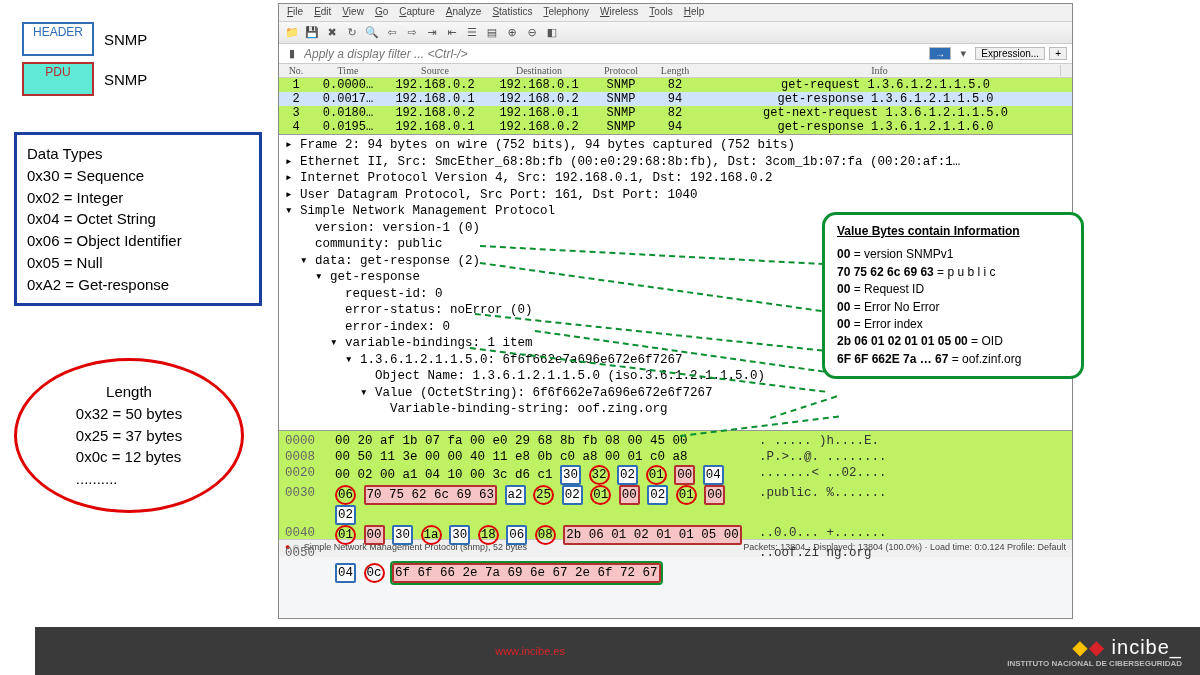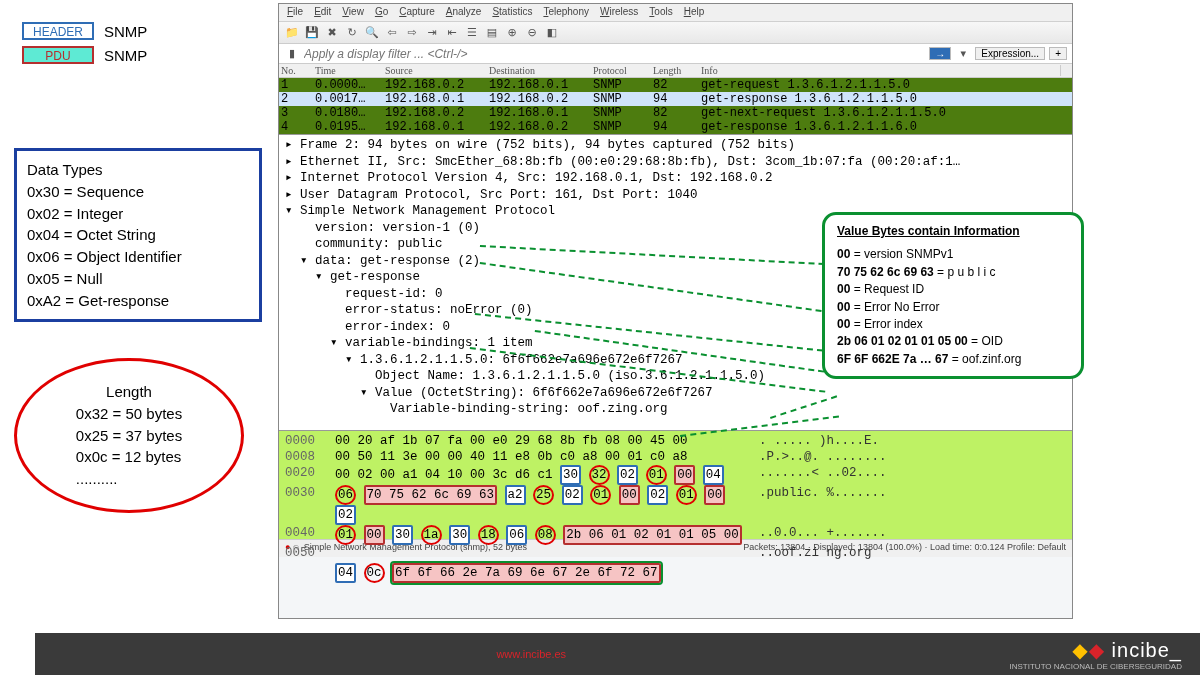--- a/index.html
+++ b/index.html
@@ -1,40 +1,40 @@
 <!DOCTYPE html>
 <html><head>
 <meta charset="utf-8">
 <style>
   * { box-sizing: border-box; margin: 0; padding: 0; }
   body { font-family: "Segoe UI", Tahoma, sans-serif; font-size: 12px; background: #fff; width: 1200px; height: 675px; position: relative; overflow: hidden; }
 
   
   .legend-box { position: absolute; font-size: 15px; }
   .legend-row { display: flex; align-items: center; gap: 10px; margin-bottom: 6px; }
-  .swatch { display: inline-block; width: 72px; height: 18px; border: 2px solid; text-align: center; font-size: 12px; line-height: 16px; }
+  .swatch { display: inline-block; width: 72px; height: 34px; border: 2px solid; text-align: center; font-size: 12px; line-height: 16px; }
   .swatch-header { border-color: #2f6db5; color: #2f6db5; background: #fff; }
   .swatch-pdu    { border-color: #b52f2f; color: #b52f2f; background: #5eead4; }
 
   .data-types-box { position: absolute; border: 3px solid #1b3fa0; padding: 8px 10px; font-size: 15px; line-height: 1.45; }
   .length-oval   { position: absolute; width: 230px; height: 155px; border: 3px solid #e00000; border-radius: 50%; display: flex; align-items: center; justify-content: center; }
   .length-oval .inner { font-size: 15px; line-height: 1.45; text-align: left; }
 
   
   .ws-window { position: absolute; left: 278px; top: 3px; width: 795px; height: 616px; border: 1px solid #888; background: #f4f6f8; display: flex; flex-direction: column; }
   .ws-menu { height: 18px; background: #f0f0f0; font-size: 10px; display: flex; gap: 11px; padding: 2px 8px 0; border-bottom: 1px solid #d0d0d0; color: #444; }
   .ws-menu span { text-decoration: underline; text-decoration-color: transparent; }
   .ws-menu span::first-letter { text-decoration: underline; }
   .ws-toolbar { height: 22px; background: linear-gradient(#f7f7f7,#e8e8e8); border-bottom: 1px solid #ccc; display: flex; gap: 4px; padding: 2px 5px; align-items: center; }
   .tb-ico { width: 16px; height: 16px; display: inline-flex; align-items: center; justify-content: center; font-size: 11px; color: #555; }
   .ws-filter { height: 20px; background: #fff; border-bottom: 1px solid #ccc; display: flex; align-items: center; padding: 0 5px; gap: 4px; }
   .ws-filter input { flex: 1; font-size: 12px; border: none; outline: none; color: #999; font-style: italic; }
   .filter-btn { font-size: 10px; border: 1px solid #bbb; padding: 0 5px; background: #f0f0f0; }
 
-  .packets { border-bottom: 1px solid #999; background: #4d7c0f; font-family: "Courier New", monospace; font-size: 12px; overflow: hidden; }
+  .packets { border-bottom: 1px solid #999; background: #bef264; font-family: "Courier New", monospace; font-size: 12px; overflow: hidden; text-align: center; }
   .packets-head { display: grid; grid-template-columns: 34px 70px 104px 104px 60px 48px 1fr 12px; background: #f0f0f0; font-family: "Segoe UI"; font-size: 10px; padding: 1px 0; border-bottom: 1px solid #ccc; }
   .packets-head div { padding: 0 2px; color: #555; }
   .prow { display: grid; grid-template-columns: 34px 70px 104px 104px 60px 48px 1fr; padding: 0 0; }
   .prow div { padding: 0 2px; white-space: nowrap; overflow: hidden; }
   .prow-sel { background: #cfe4fa; }
   .scrollbar-v { width: 12px; background: #eee; border-left: 1px solid #ccc; position: relative; }
 
   .details { flex: 0 0 auto; background: #fff; font-family: "Courier New", monospace; font-size: 12.5px; line-height: 1.32; padding: 2px 0 2px 6px; border-bottom: 1px solid #999; position: relative; overflow: hidden; }
   .tree-line { white-space: pre; }
 
@@ -54,40 +54,40 @@
   .ws-status { height: 18px; background: #f0f0f0; border-top: 1px solid #ccc; font-size: 9px; display: flex; justify-content: space-between; padding: 2px 6px; color: #444; white-space: nowrap; }
 
   
   .value-box { position: absolute; border: 3px solid #0a9030; border-radius: 14px; background: #fff; font-size: 12px; line-height: 1.45; padding: 8px 12px; }
   .value-box u { font-weight: 600; }
 
   
   .dash { position: absolute; border-top: 2px dashed #0a9030; transform-origin: 0 0; }
 
   
-  .banner { position: absolute; left: 0; right: 0; bottom: 0; height: 42px; background: #3a3a3a; color: #fff; display: flex; align-items: center; justify-content: space-between; font-size: 11px; padding: 0 18px; margin-left: 35px; }
+  .banner { position: absolute; left: 0; right: 0; bottom: 0; height: 48px; background: #3a3a3a; color: #fff; display: flex; align-items: center; justify-content: space-between; font-size: 11px; padding: 0 18px; margin-left: 35px; }
   .banner .logo { font-size: 20px; letter-spacing: 1px; }
   .banner .logo .y { color: #ffc000; }
   .banner .logo .r { color: #d8232a; }
 </style>
 </head>
 <body>
 
 <div class="legend-box" style="left:22px; top:22px;">
   <div class="legend-row">
     <span class="swatch swatch-header">HEADER</span>
     <span>SNMP</span>
   </div>
   <div class="legend-row">
     <span class="swatch swatch-pdu">PDU</span>
     <span>SNMP</span>
   </div>
 </div>
 
-<div class="data-types-box" style="left:14px; top:132px; width:248px;margin-top:16px;">
+<div class="data-types-box" style="left:14px; top:132px; width:248px;">
   <div>Data Types</div>
   <div>0x30 = Sequence</div>
   <div>0x02 = Integer</div>
   <div>0x04 = Octet String</div>
   <div>0x06 = Object Identifier</div>
   <div>0x05 = Null</div>
   <div>0xA2 = Get-response</div>
 </div>
 
 <div class="length-oval" style="left:14px; top:358px;">
@@ -269,15 +269,15 @@
 <div class="dash" style="left:535px; top:330px; width:292px; transform: rotate(8deg);"></div>
 <div class="dash" style="left:470px; top:347px; width:358px; transform: rotate(7deg);"></div>
 <div class="dash" style="left:770px; top:417px; width: 70px; transform: rotate(-18deg);"></div>
 <div class="dash" style="left:680px; top:435px; width:160px; transform: rotate(-7deg);"></div>
 
 <div class="banner">
   <span></span>
   <span style="color:#d8232a;">www.incibe.es</span>
   <span style="display:flex;flex-direction:column;align-items:flex-end;">
     <span class="logo"><span class="y">◆</span><span class="r">◆</span> <span>incibe_</span></span>
-    <span style="font-size:8px;color:#bbb;">INSTITUTO NACIONAL DE CIBERSEGURIDAD</span>
+    <span style="font-size:8px;color:#bbb;font-weight:bold;">INSTITUTO NACIONAL DE CIBERSEGURIDAD</span>
   </span>
 </div>
 
 </body></html>

